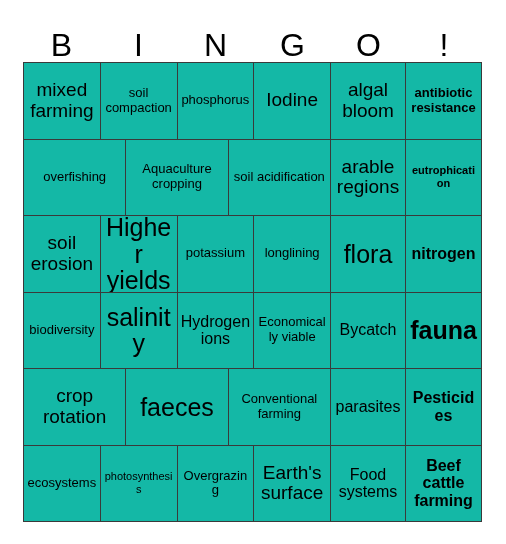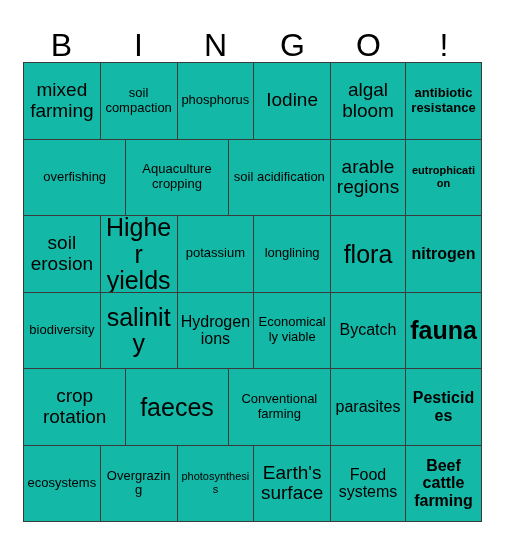--- a/index.html
+++ b/index.html
@@ -200,25 +200,25 @@
         </div>
       <div class="bingo-cell col-6">
           <span class="cell-text fs-l">Pesticides</span>
         </div>
     </div>
 
     <div class="bingo-row">
       <div class="bingo-cell col-1">
           <span class="cell-text fs-m">ecosystems</span>
         </div>
+      <div class="bingo-cell col-2">
+          <span class="cell-text fs-xs">photosynthesis</span>
+        </div>
       <div class="bingo-cell col-3">
           <span class="cell-text fs-m">Overgrazing</span>
-        </div>
-      <div class="bingo-cell col-2">
-          <span class="cell-text fs-xs">photosynthesis</span>
         </div>
       <div class="bingo-cell col-4">
           <span class="cell-text fs-xl">Earth's surface</span>
         </div>
       <div class="bingo-cell col-5">
           <span class="cell-text fs-l">Food systems</span>
         </div>
       <div class="bingo-cell col-6">
           <span class="cell-text fs-l">Beef cattle farming</span>
         </div>

